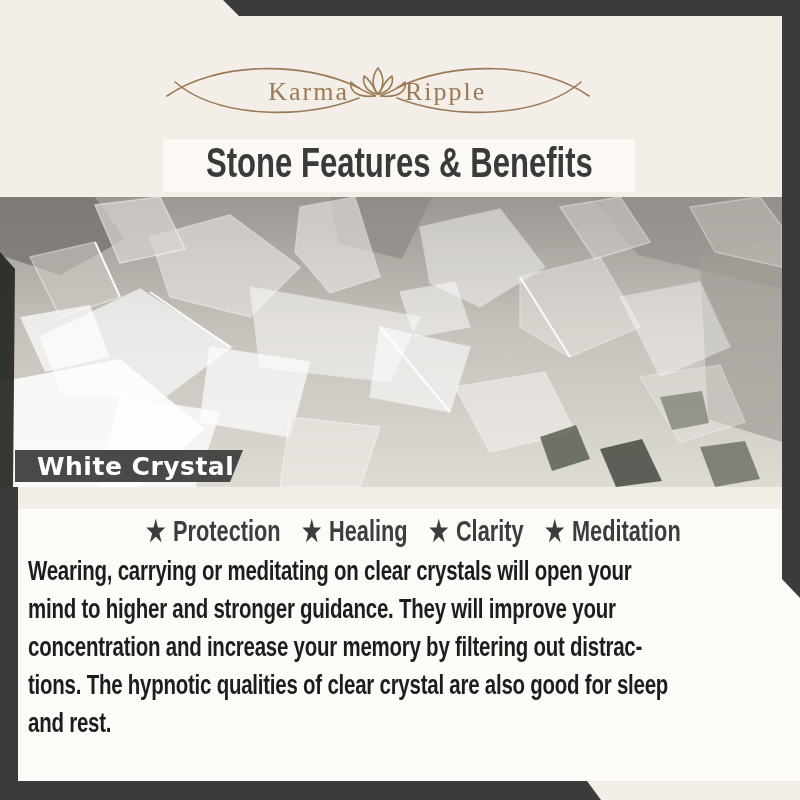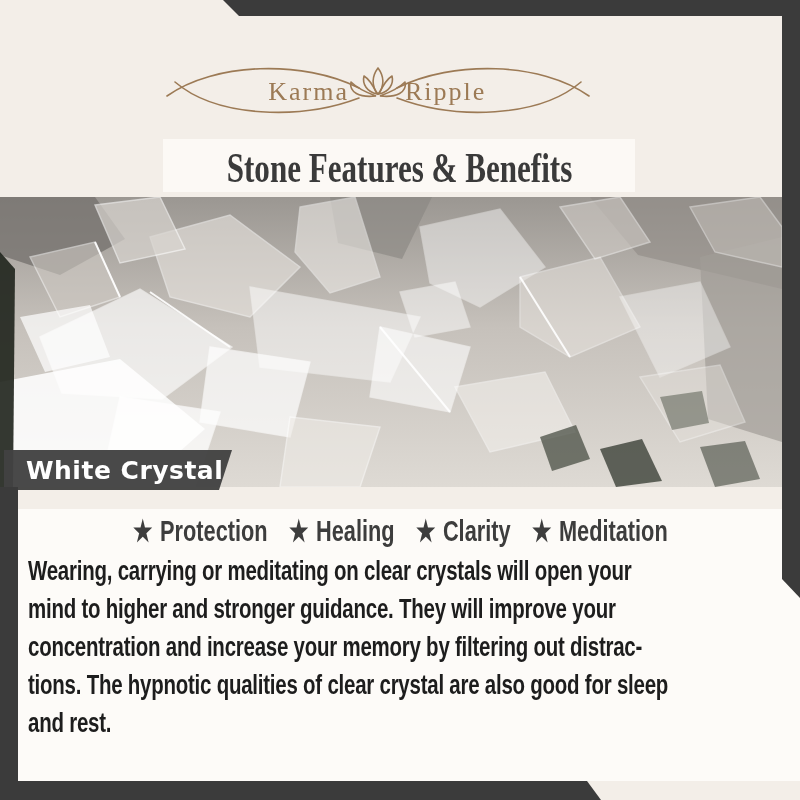--- a/index.html
+++ b/index.html
@@ -13,48 +13,48 @@
   .logo svg{display:block;width:100%;height:100%;}
   .logo text{
     font-family:"Liberation Serif",serif;
     font-size:26px;fill:#9c7a55;letter-spacing:2px;
   }
   .logo path{fill:none;stroke:#9c7a55;stroke-width:1.6;stroke-linecap:round;}
 
   
   .title-box{
     position:absolute;left:163px;top:139px;width:472px;height:53px;
-    background:#fcf9f5;display:flex;align-items:flex-end;justify-content:center;font-family:Liberation Serif, serif;
+    background:#fcf9f5;display:flex;align-items:flex-start;justify-content:center;
   }
   .title-text{
     font-size:42px;font-weight:bold;color:#3a3a3a;white-space:nowrap;
     transform:scaleX(.74);transform-origin:50% 50%;
   }
 
   
   .photo{position:absolute;left:0;top:197px;width:782px;height:290px;}
   .photo svg{display:block;width:100%;height:100%;}
 
   
   .photo-label{
-    position:absolute;left:4px;top:450px;width:228px;height:40px;
+    position:absolute;left:15px;top:450px;width:228px;height:32px;
     background:rgba(66,66,66,.96);
     clip-path:polygon(0 0,100% 0,calc(100% - 13px) 100%,0 100%);
     display:flex;align-items:center;padding-left:22px;box-sizing:border-box;
     color:#ffffff;font-family:"DejaVu Sans",sans-serif;
     font-weight:bold;font-size:25px;letter-spacing:.5px;white-space:nowrap;
   }
 
   
   .panel{position:absolute;left:18px;top:509px;width:782px;height:272px;background:#fdfbf8;}
 
   
   .benefits{
     position:absolute;left:18px;top:514px;width:764px;
-    text-align:center;white-space:nowrap;color:#3d3d3d;
+    text-align:right;white-space:nowrap;color:#3d3d3d;
   }
   .benefits-inner{display:inline-block;transform:scaleX(.75);transform-origin:50% 50%;}
   .benefit{display:inline-block;margin:0 12px;font-size:29px;font-weight:bold;}
   .star{display:inline-block;margin-right:10px;font-size:29px;}
 
   
   .description{position:absolute;left:28px;top:552px;width:772px;}
   .desc-line{
     font-size:28px;font-weight:bold;color:#1d1d1d;line-height:38px;
     letter-spacing:-.3px;white-space:nowrap;

